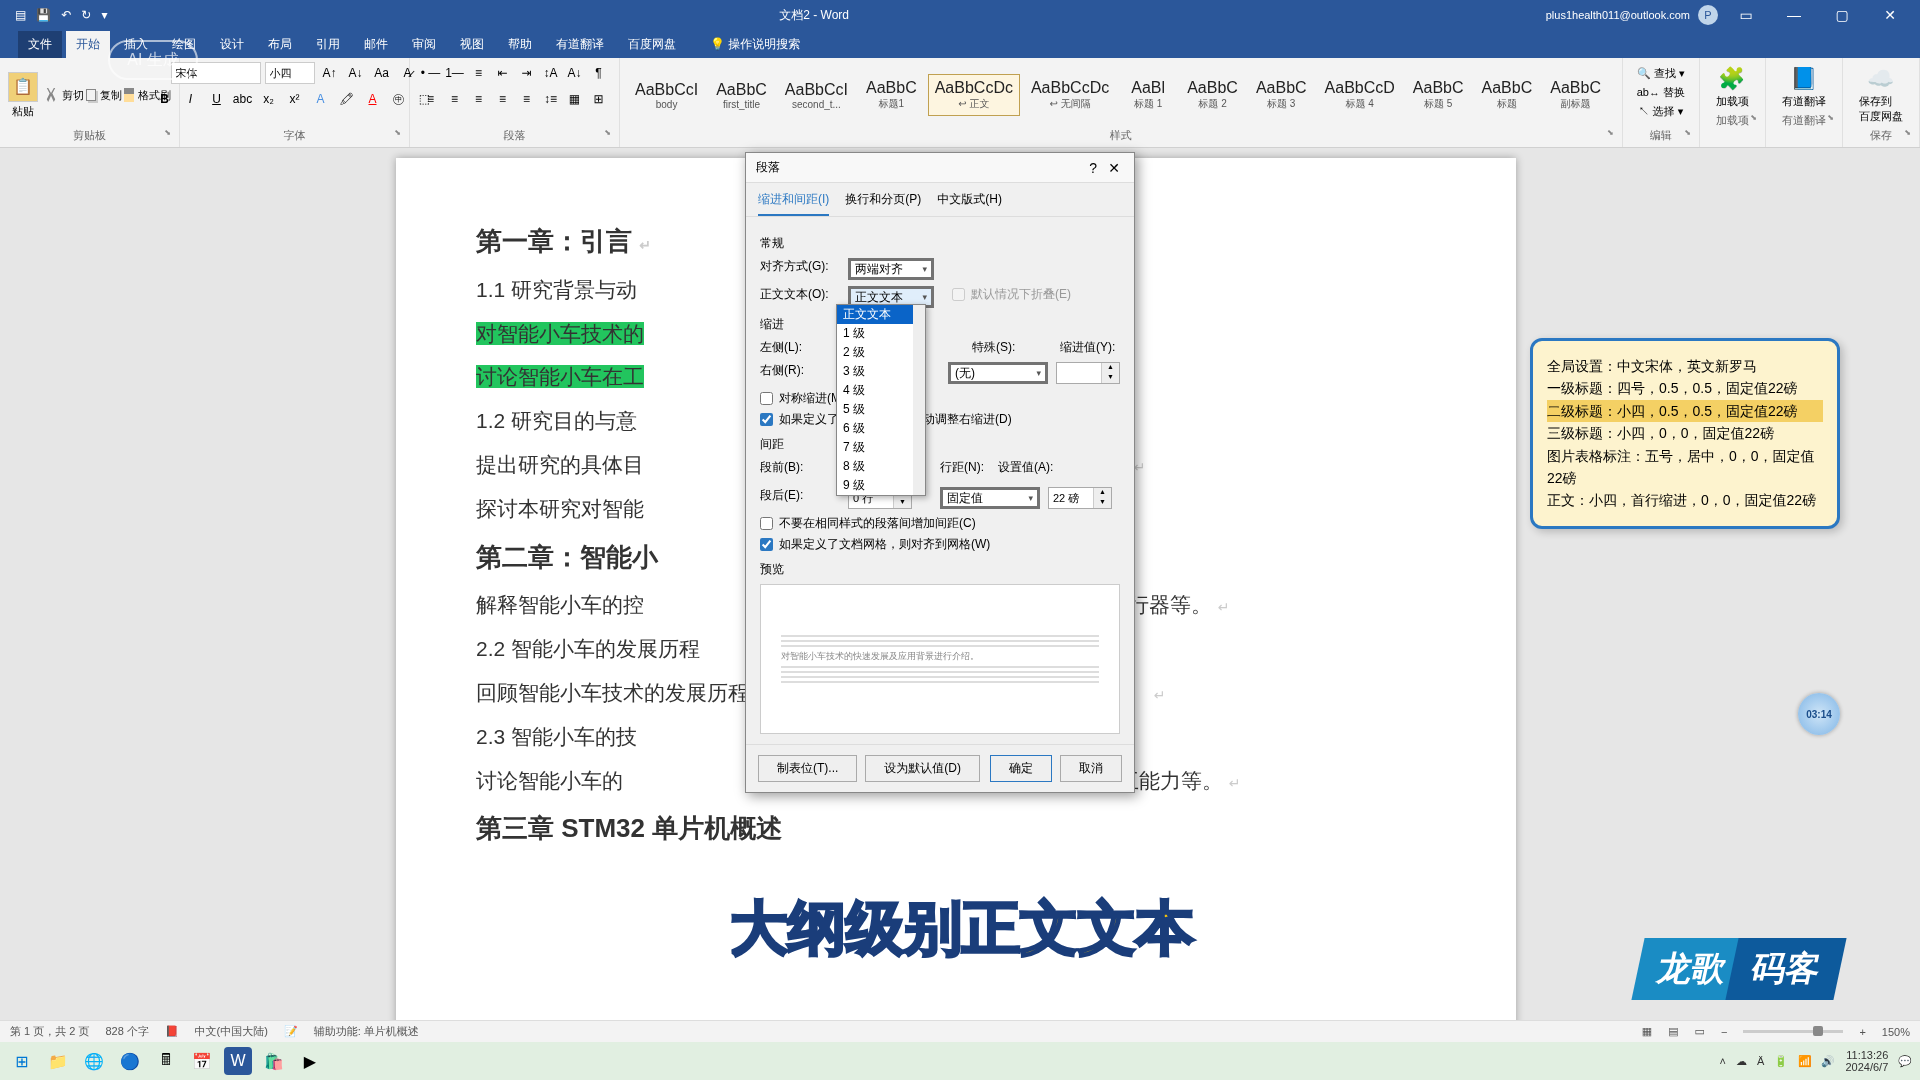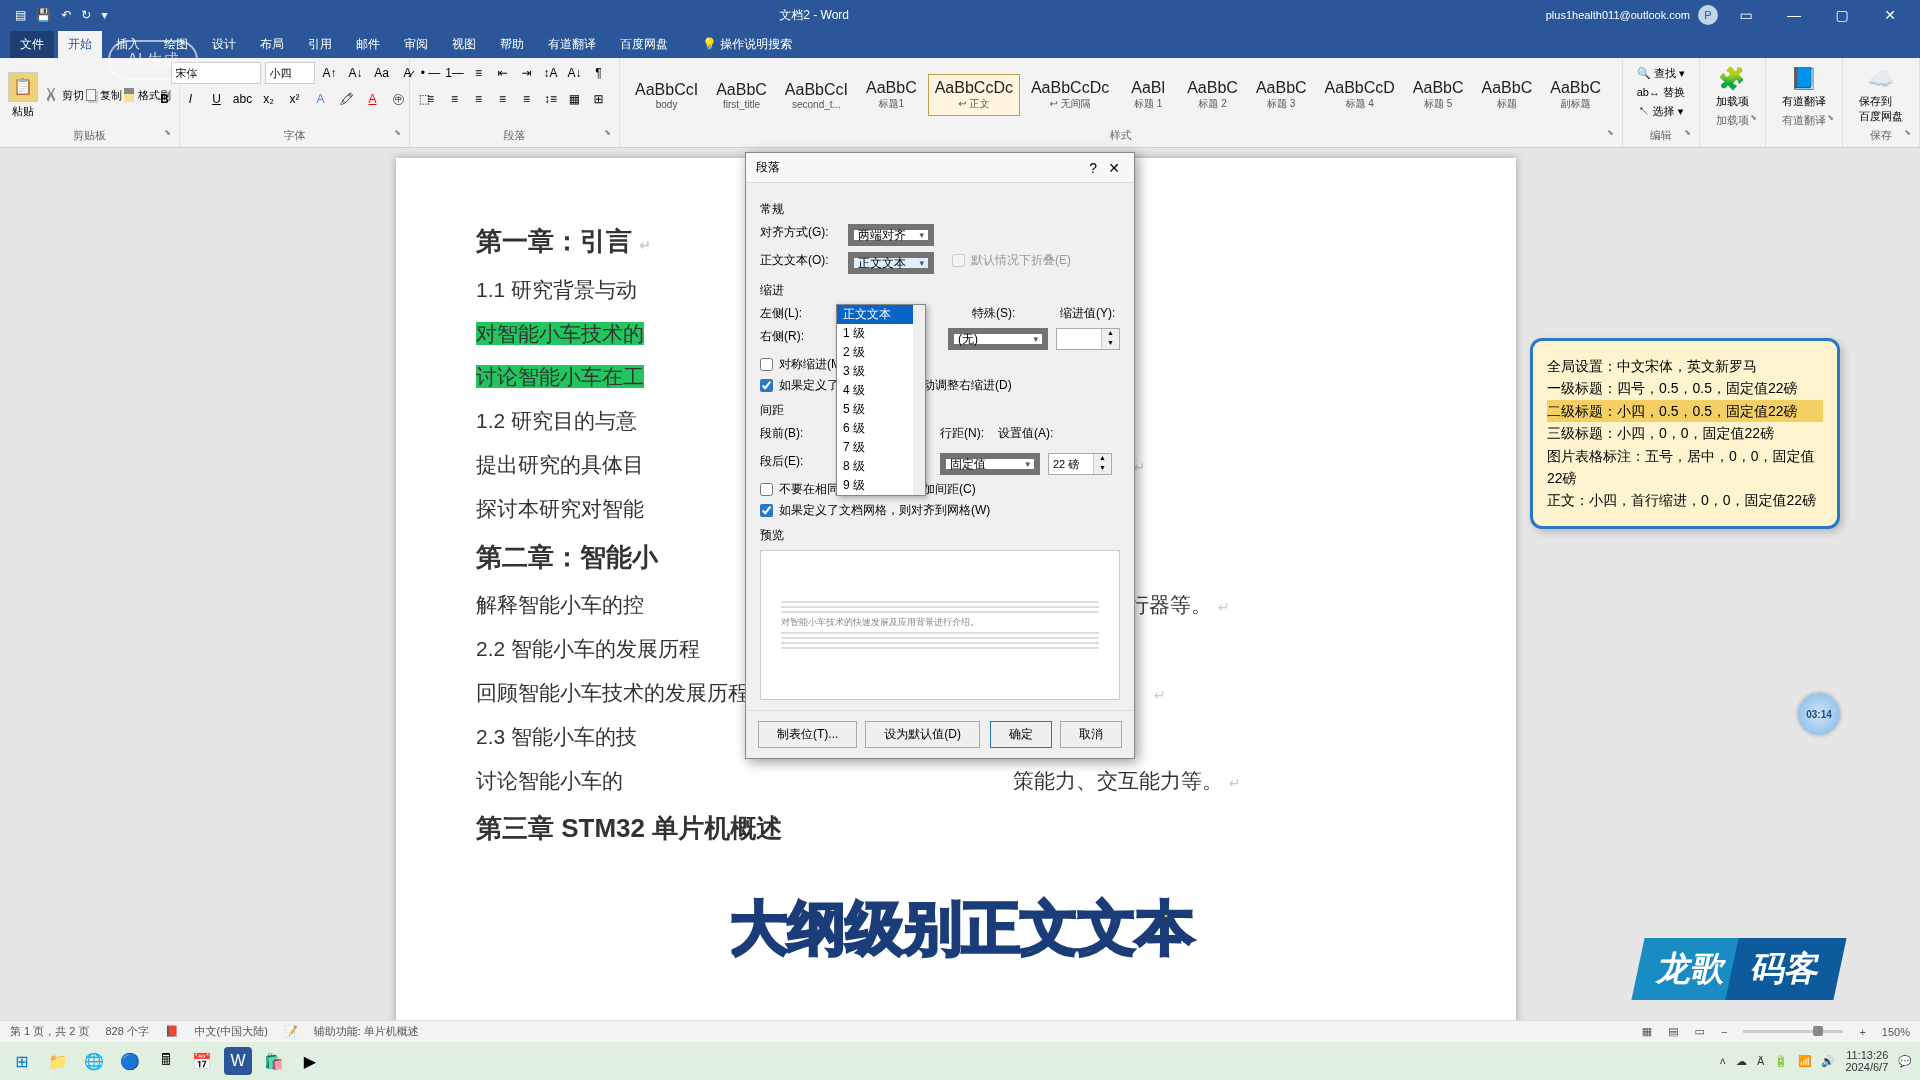--- a/index.html
+++ b/index.html
@@ -12,21 +12,21 @@
 .titlebar-center { flex: 1; text-align: center; }
 .titlebar-right { display: flex; align-items: center; gap: 8px; padding-right: 10px; }
 .titlebar-right .email { font-size: 11px; padding-left: 25px; }
 .avatar-circle { width: 20px; height: 20px; border-radius: 50%; background: #c0d5ea; color:#2b579a; display:inline-flex; align-items:center; justify-content:center; font-size:11px; }
 .win-btn { width: 40px; text-align: center; font-size: 14px; }
 
 
 .ribbon-tabs { height: 28px; background: #2b579a; display: flex; align-items: center; padding-left: 10px; gap: 4px; }
 .tab { color: white; font-size: 12px; padding: 5px 10px; }
 .tab.active { background: #f3f3f3; color: #2b579a; }
-.tab.file { background: #1e3f73; }
+.tab.file { background: #1e3f73; margin-left: 8px; }
 .ribbon-tabs .right-hint { color: white; font-size: 12px; margin-left: 20px; }
 
 
 .ribbon { height: 90px; background: #f3f3f3; border-bottom: 1px solid #d0d0d0; display: flex; }
 .ribbon-group { border-right: 1px solid #e0e0e0; padding: 4px 8px 2px; display: flex; flex-direction: column; }
 .ribbon-group-content { flex: 1; display: flex; align-items: center; gap: 6px; }
 .ribbon-group-label { font-size: 11px; color: #666; text-align: center; padding-bottom: 2px; position: relative; }
 .ribbon-group-label::after { content: "⬊"; position: absolute; right: 0; font-size: 8px; color: #888; }
 
 .paste-area { display: flex; flex-direction: column; align-items: center; gap: 2px; }
@@ -74,21 +74,21 @@
 .dialog { position: absolute; left: 745px; top: 152px; width: 390px; background: #f0f0f0; border: 1px solid #888; box-shadow: 3px 3px 12px rgba(0,0,0,0.4); font-size: 12px; z-index: 100; }
 .dialog-title { display: flex; justify-content: space-between; align-items: center; padding: 6px 10px; background: #f8f8f8; border-bottom: 1px solid #ddd; }
 .dialog-close { font-size: 14px; cursor: pointer; padding: 0 4px; }
 .dialog-tabs { display: flex; gap: 16px; padding: 8px 12px 0; border-bottom: 1px solid #ddd; }
 .dialog-tab { padding-bottom: 6px; cursor: pointer; }
 .dialog-tab.active { border-bottom: 2px solid #2b78c2; color: #2b78c2; }
 .dialog-body { padding: 10px 14px; }
 .section-label { font-size: 12px; margin: 8px 0 6px; }
 .form-row { display: flex; align-items: flex-start; gap: 8px; margin-bottom: 6px; }
 .form-label { width: 80px; }
-.combo { border: 6px solid #737373; background: white; padding: 2px 4px; height: 22px; display: flex; align-items: center; justify-content: space-between; }
+.combo { border: 3px solid #737373; background: white; padding: 2px 4px; height: 22px; display: flex; align-items: center; justify-content: space-between; }
 .combo-main { width: 86px; }
 .combo-arrow { font-size: 9px; color: #555; }
 .check-row { display: flex; align-items: center; gap: 6px; margin-bottom: 4px; }
 .check-row input { accent-color: #2b78c2; }
 .spinner { display: flex; border: 1px solid #aaa; background: white; width: 64px; height: 22px; }
 .spinner input { border: none; width: 44px; padding: 0 4px; font-size: 11px; }
 .spinner-btns { display: flex; flex-direction: column; width: 18px; border-left: 1px solid #ccc; }
 .spinner-btns div { flex: 1; font-size: 7px; text-align: center; background: #eee; }
 .preview-box { border: 1px solid #ccc; background: white; height: 150px; margin-top: 6px; padding: 10px 20px; display: flex; flex-direction: column; justify-content: center; gap: 3px; }
 .pv-line { height: 2px; background: #ddd; }
@@ -375,20 +375,25 @@
   </div>
 </div>
 
 <div class="dialog">
   <div class="dialog-title">
     <span>段落</span>
     <div>
       <span class="dialog-close">?</span>
       <span class="dialog-close">✕</span>
     </div>
+  </div>
+  <div class="dialog-tabs">
+    <div class="dialog-tab active">缩进和间距(I)</div>
+    <div class="dialog-tab">换行和分页(P)</div>
+    <div class="dialog-tab">中文版式(H)</div>
   </div>
   <div class="dialog-body">
     <div class="section-label">常规</div>
     <div class="form-row">
       <div class="form-label">对齐方式(G):</div>
       <div class="combo combo-main">
           <span>两端对齐</span>
           <span class="combo-arrow">▾</span>
         </div>
     </div>

